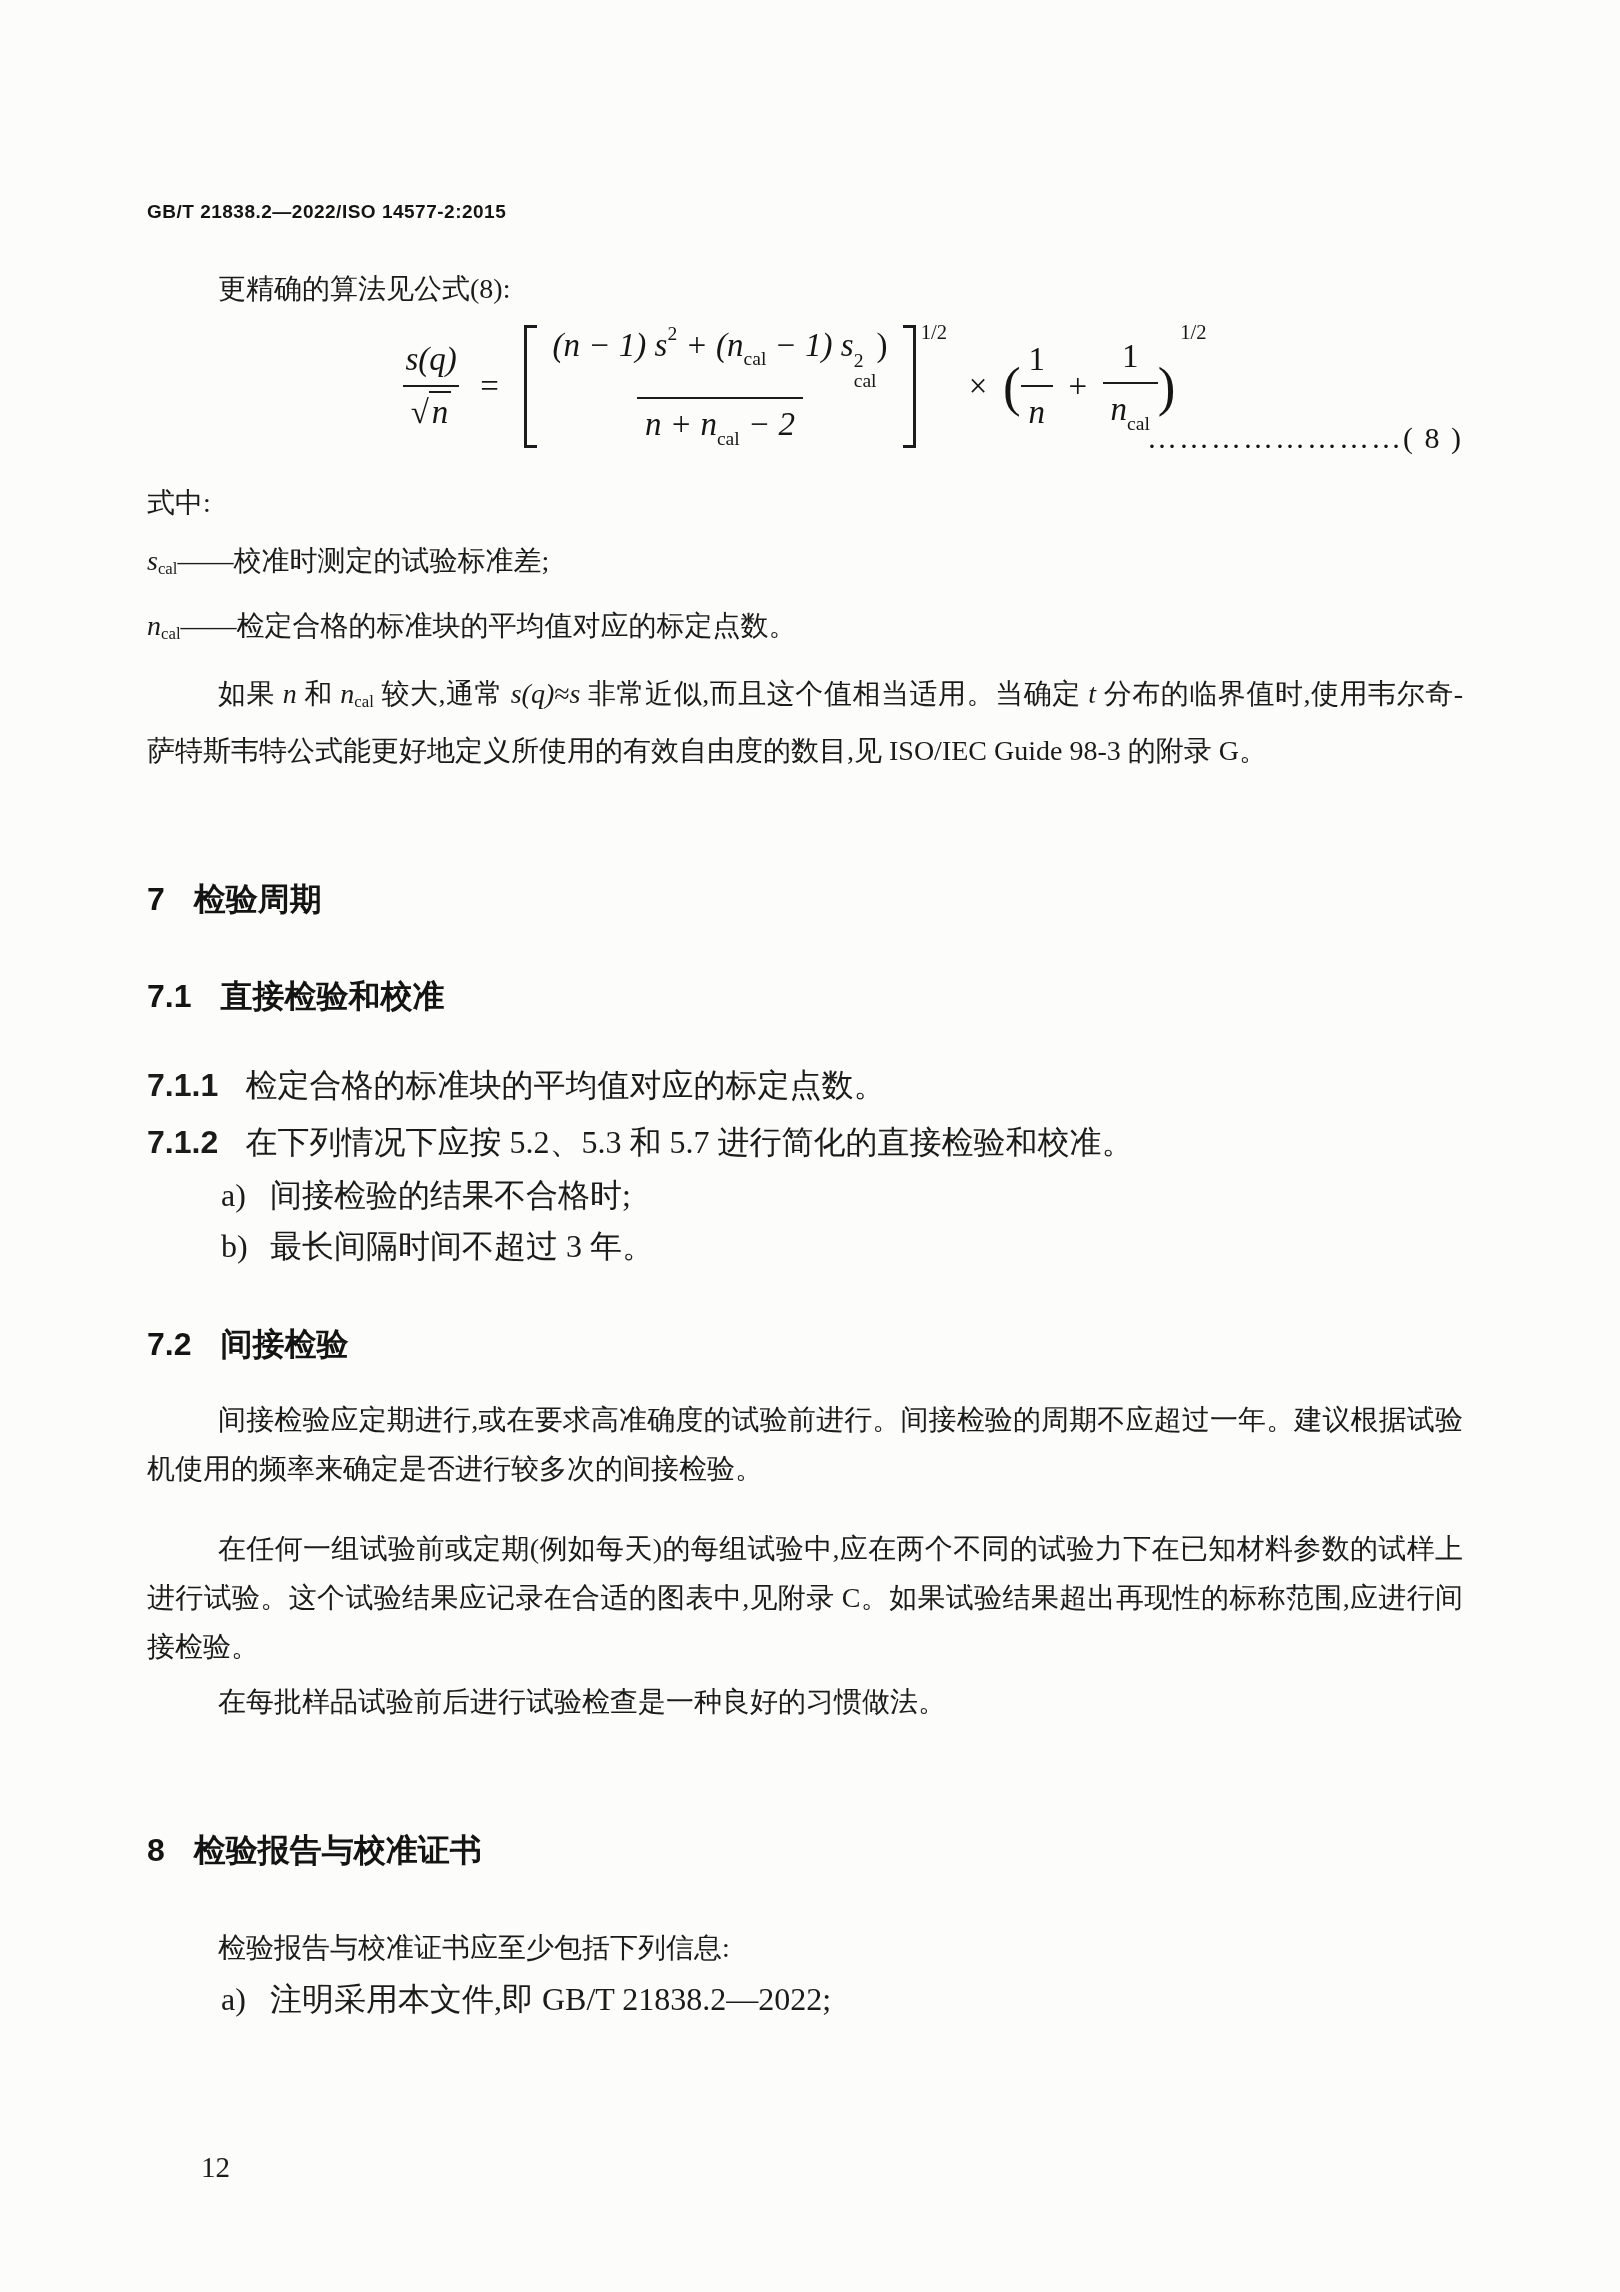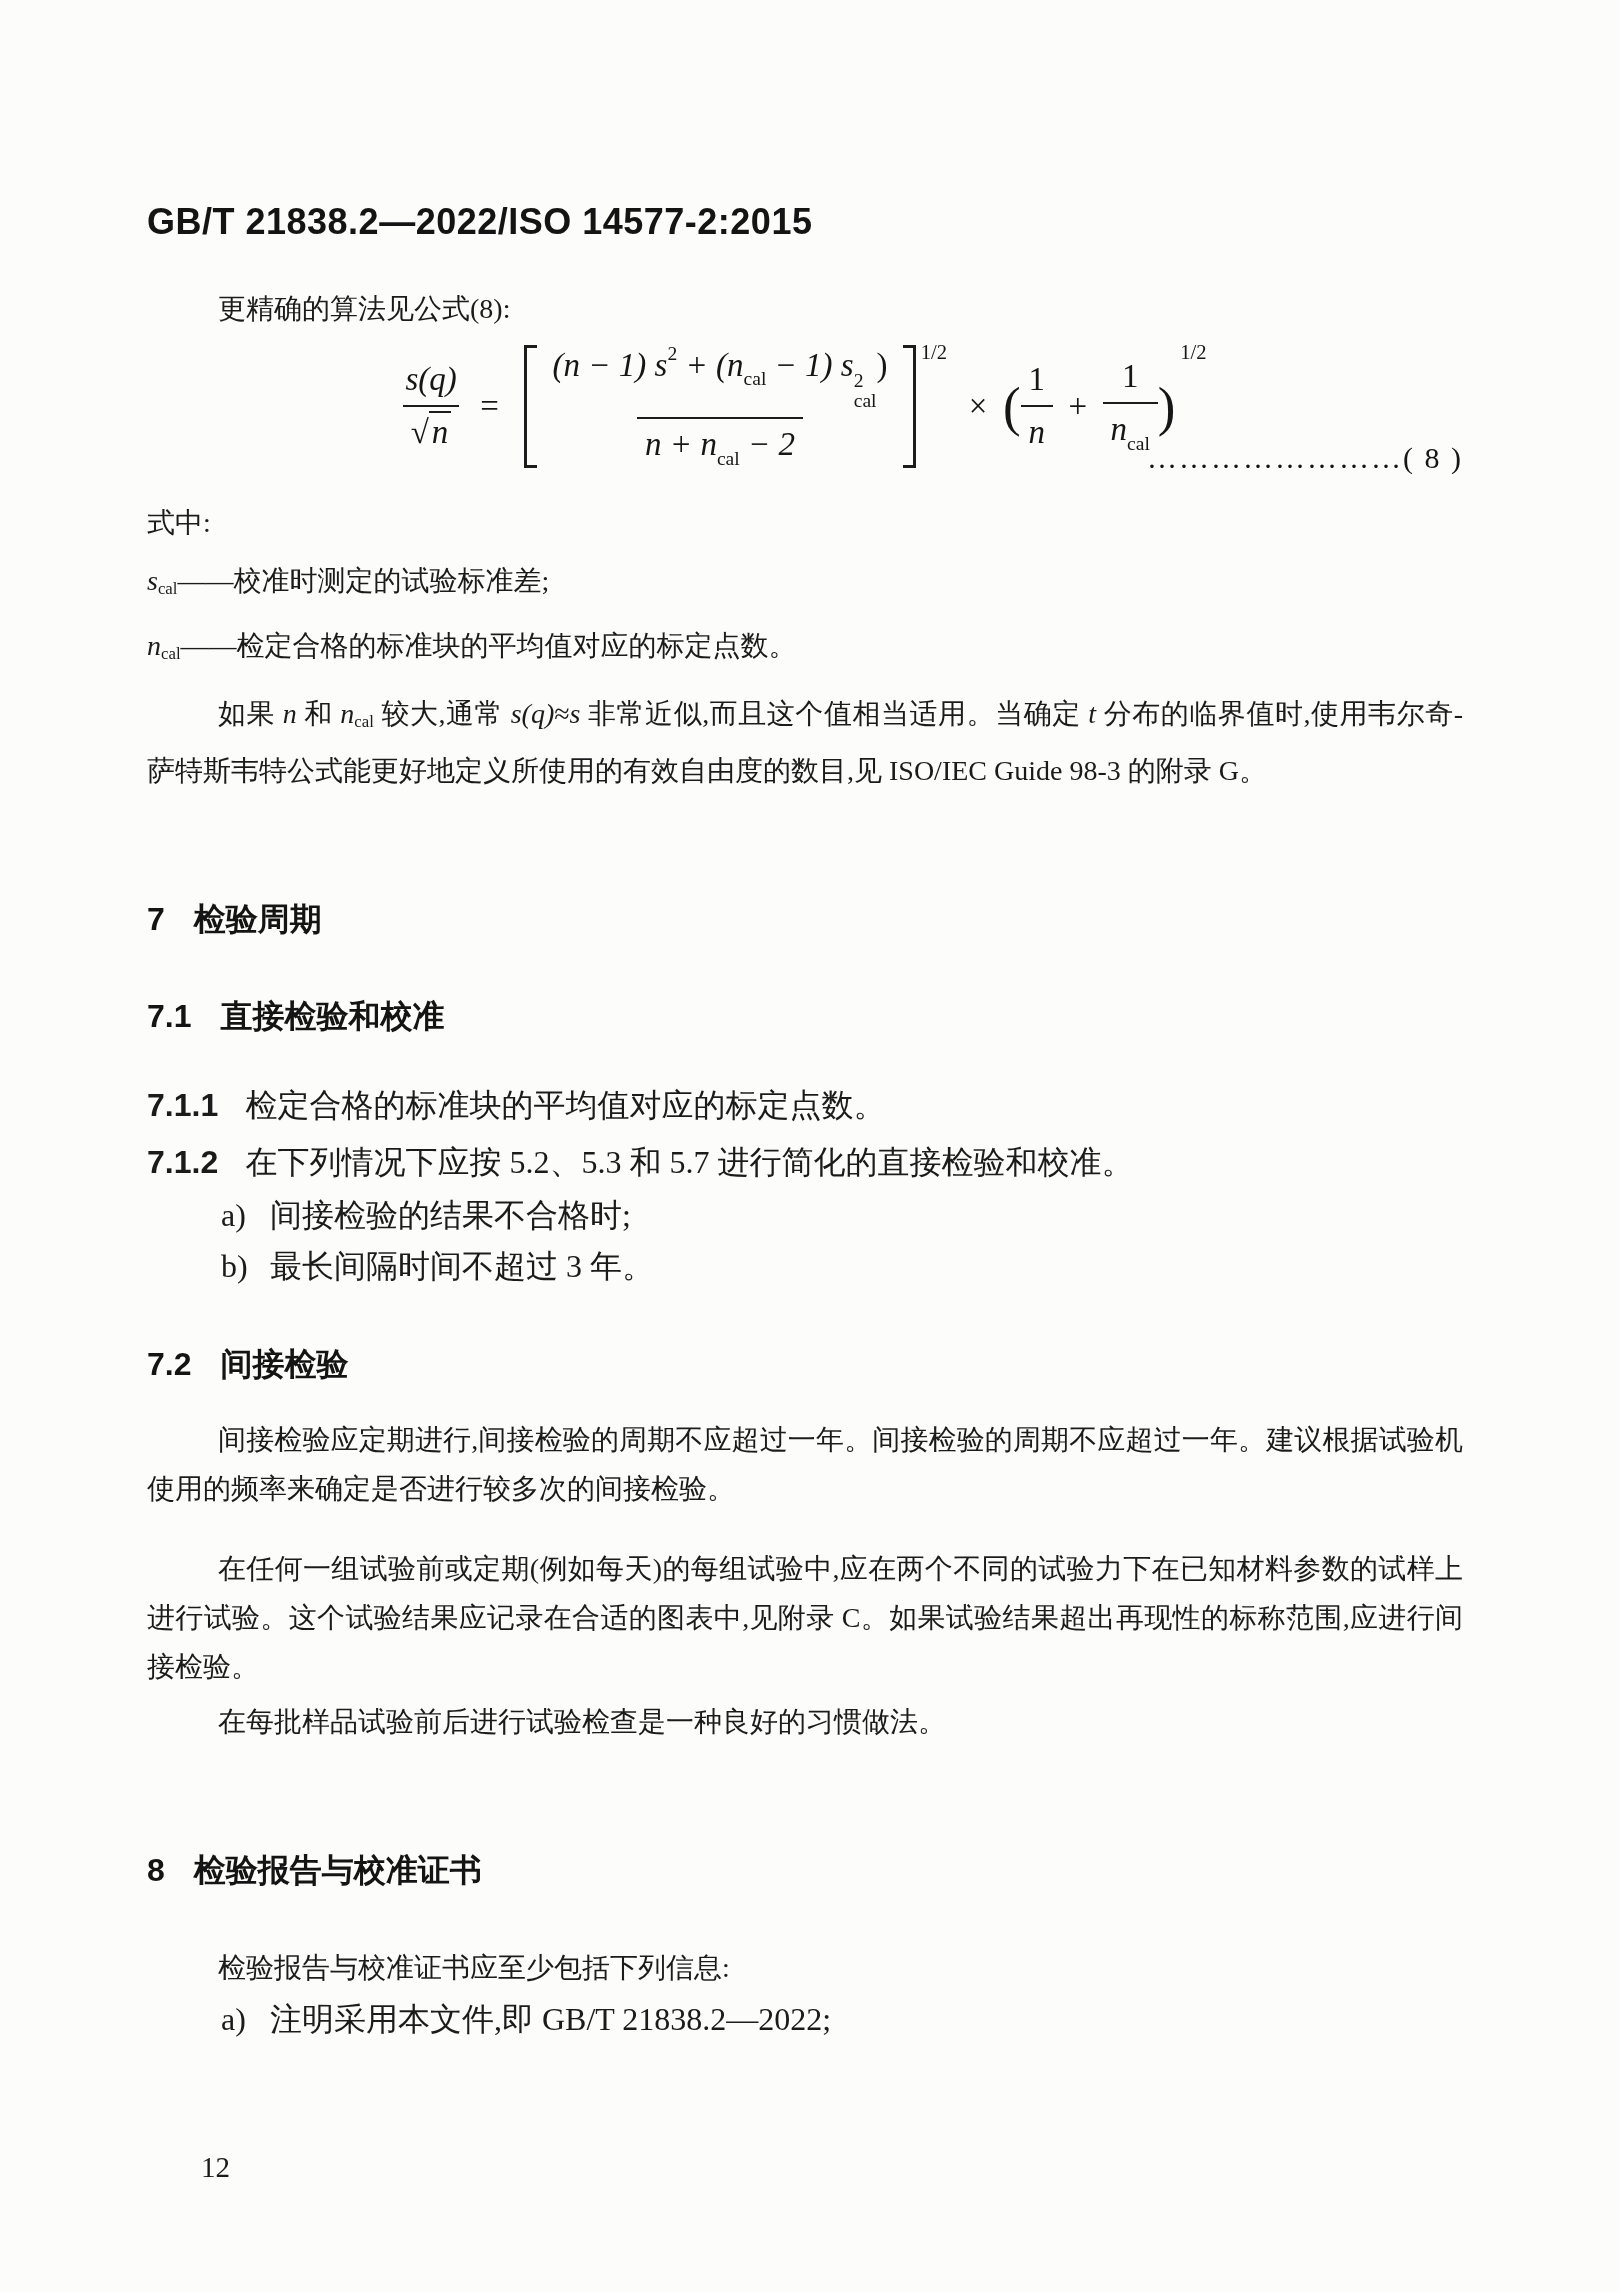--- a/index.html
+++ b/index.html
@@ -8,21 +8,21 @@
   .page {
     position:relative; width:1620px; height:2293px;
     background:#fcfcfa; overflow:hidden;
     font-family:"Liberation Serif","DejaVu Serif",serif;
     color:#1b1b1b;
   }
   .content { position:absolute; left:147px; top:0; width:1316px; padding-top:201px; }
 
   .doc-header {
     font-family:"Liberation Sans","DejaVu Sans",sans-serif;
-    font-weight:700; font-size:36px; letter-spacing:0.5px; color:#141414;
+    font-weight:700; font-size:19px; letter-spacing:0.5px; color:#141414;
   }
 
   .para { font-size:28px; line-height:49px; }
   .indent { text-indent:71px; }
   .just { text-align:justify; }
   .p-intro { margin-top:45px; line-height:41px; }
 
   
   .formula-row {
     margin-top:13.7px; display:flex; justify-content:center; align-items:center;
@@ -126,21 +126,21 @@
     <h3 class="h2"><span class="hnum">7.1</span><span>直接检验和校准</span></h3>
 
     <p class="clause c-first"><span class="cnum">7.1.1</span><span>检定合格的标准块的平均值对应的标定点数。</span></p>
     <p class="clause c-next"><span class="cnum">7.1.2</span><span>在下列情况下应按 5.2、5.3 和 5.7 进行简化的直接检验和校准。</span></p>
 
     <p class="listitem"><span class="llabel">a)</span><span>间接检验的结果不合格时;</span></p>
     <p class="listitem"><span class="llabel">b)</span><span>最长间隔时间不超过 3 年。</span></p>
 
 
     <h3 class="h2"><span class="hnum">7.2</span><span>间接检验</span></h3>
-    <p class="para indent just p-72">间接检验应定期进行,间接检验的周期不应超过一年。间接检验的周期不应超过一年。建议根据试验机使用的频率来确定是否进行较多次的间接检验。</p>
+    <p class="para indent just p-72">间接检验应定期进行,或在要求高准确度的试验前进行。间接检验的周期不应超过一年。建议根据试验机使用的频率来确定是否进行较多次的间接检验。</p>
 
     <p class="para indent just p-731">在任何一组试验前或定期(例如每天)的每组试验中,应在两个不同的试验力下在已知材料参数的试样上进行试验。这个试验结果应记录在合适的图表中,见附录 C。如果试验结果超出再现性的标称范围,应进行间接检验。</p>
     <p class="para indent p-732">在每批样品试验前后进行试验检查是一种良好的习惯做法。</p>
 
     <h2 class="h1"><span class="hnum">8</span><span>检验报告与校准证书</span></h2>
 
     <p class="para indent p-8intro">检验报告与校准证书应至少包括下列信息:</p>
 
     <p class="listitem"><span class="llabel">a)</span><span>注明采用本文件,即 GB/T 21838.2—2022;</span></p>
 

